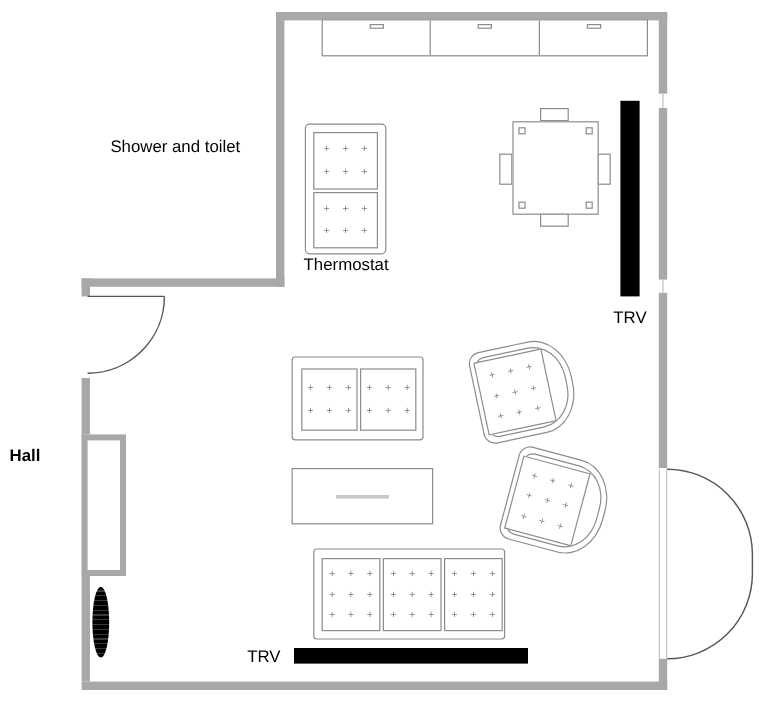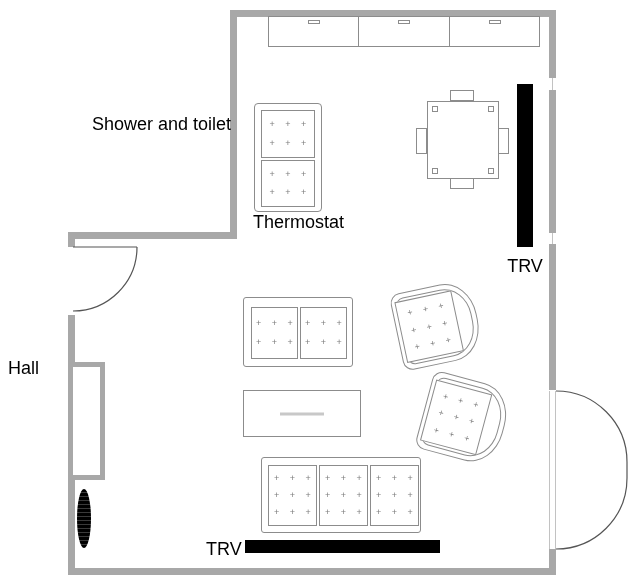--- a/index.html
+++ b/index.html
@@ -7,21 +7,21 @@
   }
   html,body{margin:0;padding:0;background:var(--bg);}
   #canvas{position:relative;width:633px;height:587px;background:var(--bg);overflow:hidden;
           font-family:"Liberation Sans",sans-serif;}
   .wall{position:absolute;background:var(--wall);}
   .thinline{position:absolute;background:#c2c2c2;}
   .furn{position:absolute;border:1px solid var(--line);background:#fff;box-sizing:border-box;}
   .cushion{position:absolute;border:1px solid var(--line);background:#fff;box-sizing:border-box;
            display:flex;flex-direction:column;justify-content:space-evenly;align-items:center;}
   .pr{font-size:9px;color:#7d7d7d;word-spacing:8px;line-height:1;white-space:pre;}
-  .label{position:absolute;font-size:18px;color:var(--text);white-space:nowrap;}
+  .label{position:absolute;font-size:14px;color:var(--text);white-space:nowrap;}
   .radiator{position:absolute;background:var(--radiator);}
   .vdiv{position:absolute;top:0;bottom:0;width:1px;background:var(--line);}
   .tick{position:absolute;top:3px;width:12px;height:4px;border:1px solid var(--line);background:#fff;box-sizing:border-box;}
   .leg{position:absolute;width:6px;height:6px;border:1px solid var(--line);box-sizing:border-box;}
   .chair{position:absolute;border:1px solid var(--line);background:#fff;box-sizing:border-box;
          border-radius:10px 30px 30px 10px / 10px 36px 36px 10px;}
   .chair-inner{position:absolute;inset:4px;border:1px solid var(--line);background:#fff;box-sizing:border-box;
          border-radius:8px 26px 26px 8px / 8px 30px 30px 8px;}
   .micro{position:absolute;left:50%;top:50%;transform:translate(-50%,-50%);width:44px;height:3px;background:#c8c8c8;}
   .lens{position:absolute;background:repeating-linear-gradient(180deg,#000 0 3px,#3a3a3a 3px 4px);border-radius:50%;}
@@ -142,18 +142,18 @@
     <g>
       <path d="M 73 247 L 137 247"></path>
       <path d="M 137 247 A 64 64 0 0 1 73 311"></path>
     </g>
     <g>
       <path d="M 556 391 A 71 71 0 0 1 627 462 L 627 478 A 71 71 0 0 1 556 549"></path>
     </g>
   </svg>
 
   <div class="label" style="left:92px;top:114px;">Shower and toilet</div>
-  <div class="label" style="left:8px;top:358px;">Hall</div>
+  <div class="label" style="left:8px;top:371px;font-weight:bold;">Hall</div>
   <div class="label" style="left:253px;top:212px;">Thermostat</div>
   <div class="label" style="left:503px;top:256px;width:44px;text-align:center;">TRV</div>
   <div class="label" style="left:206px;top:539px;">TRV</div>
 
 </div>
 
 </body></html>

